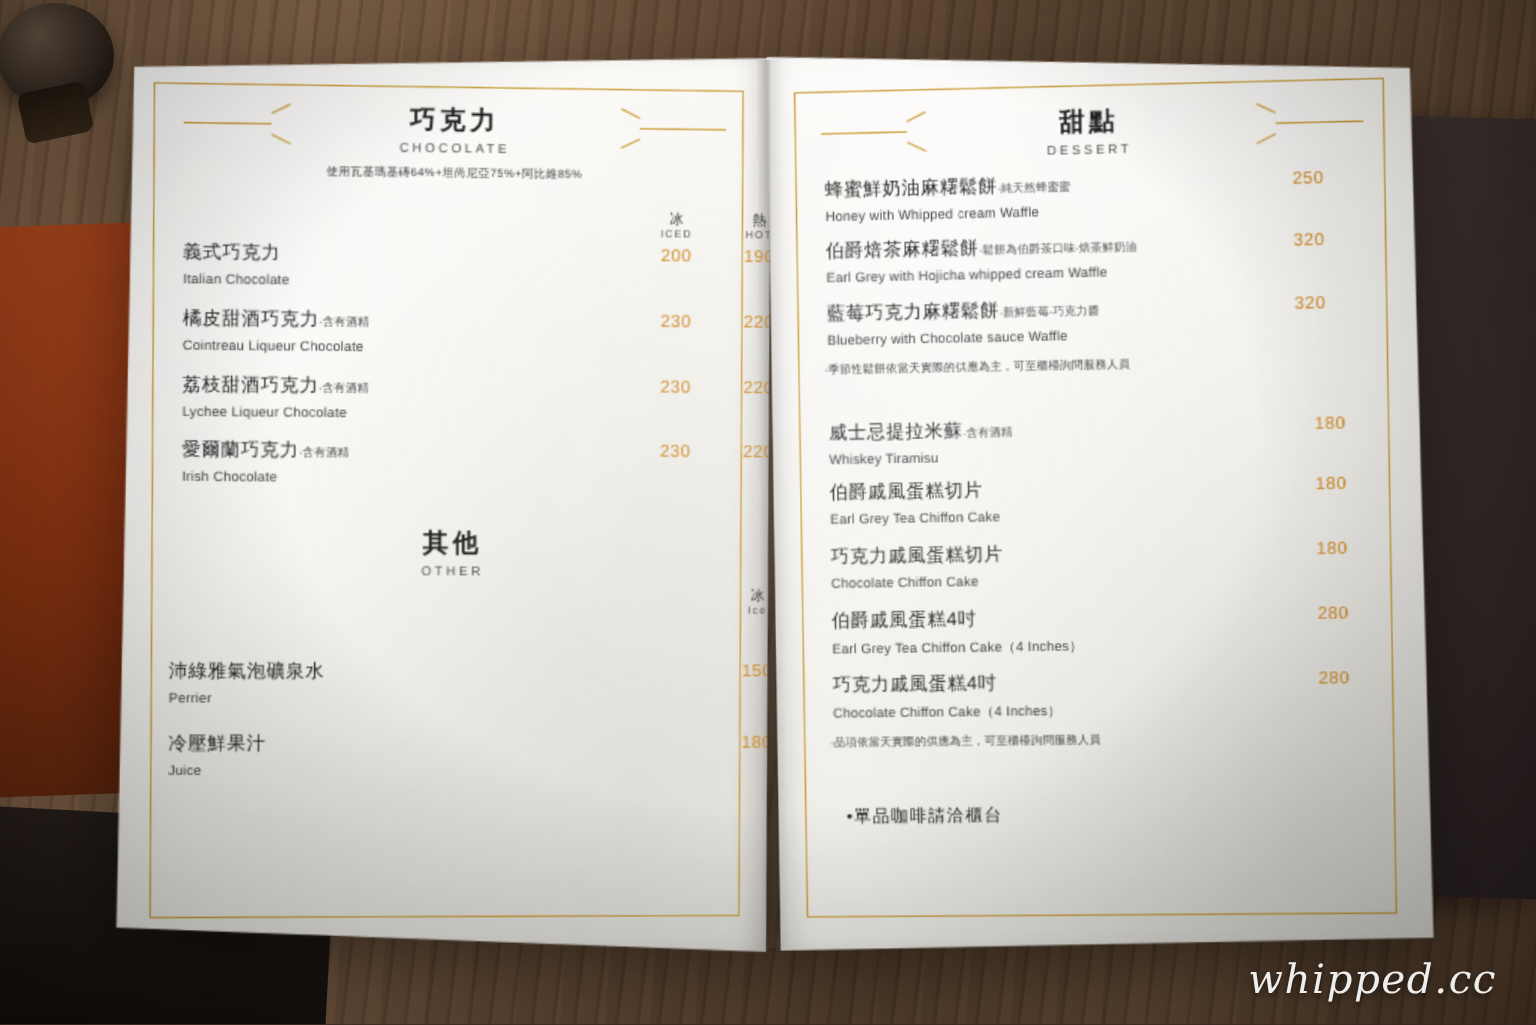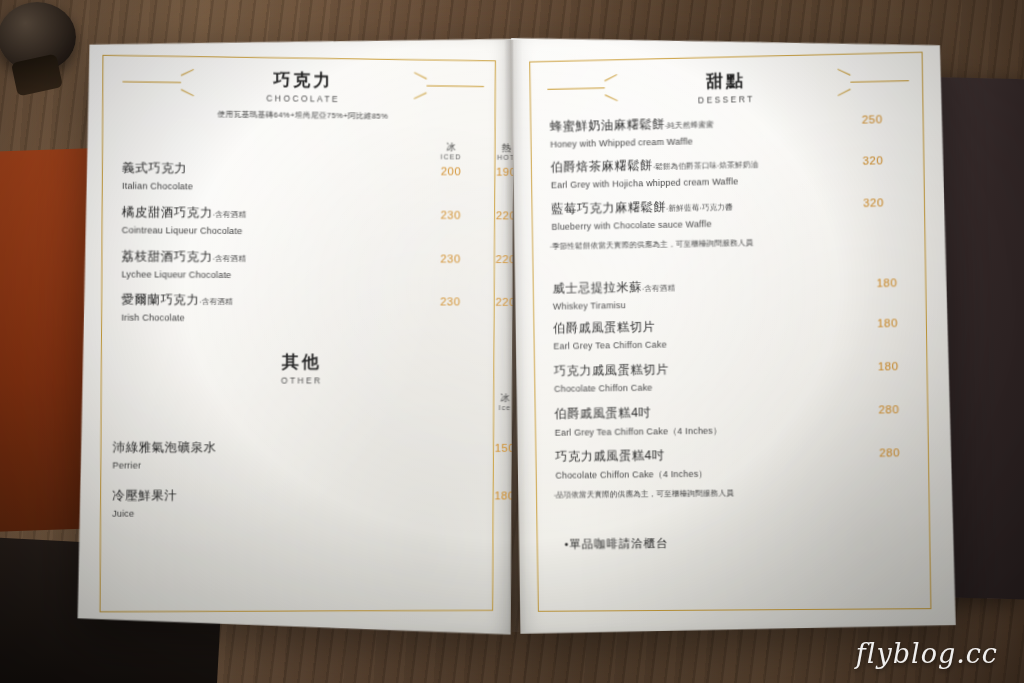--- a/index.html
+++ b/index.html
@@ -472,14 +472,14 @@
 
         <div class="bigline" style="left:46px; top:503px;">•單品咖啡請洽櫃台</div>
 
       </div>
     </div>
 
     <div class="spine"></div>
   </div>
 
   <div class="vignette"></div>
-  <div class="watermark">flyblog.cc</div>
+  <div class="watermark">whipped.cc</div>
 </div>
 
 </body></html>

